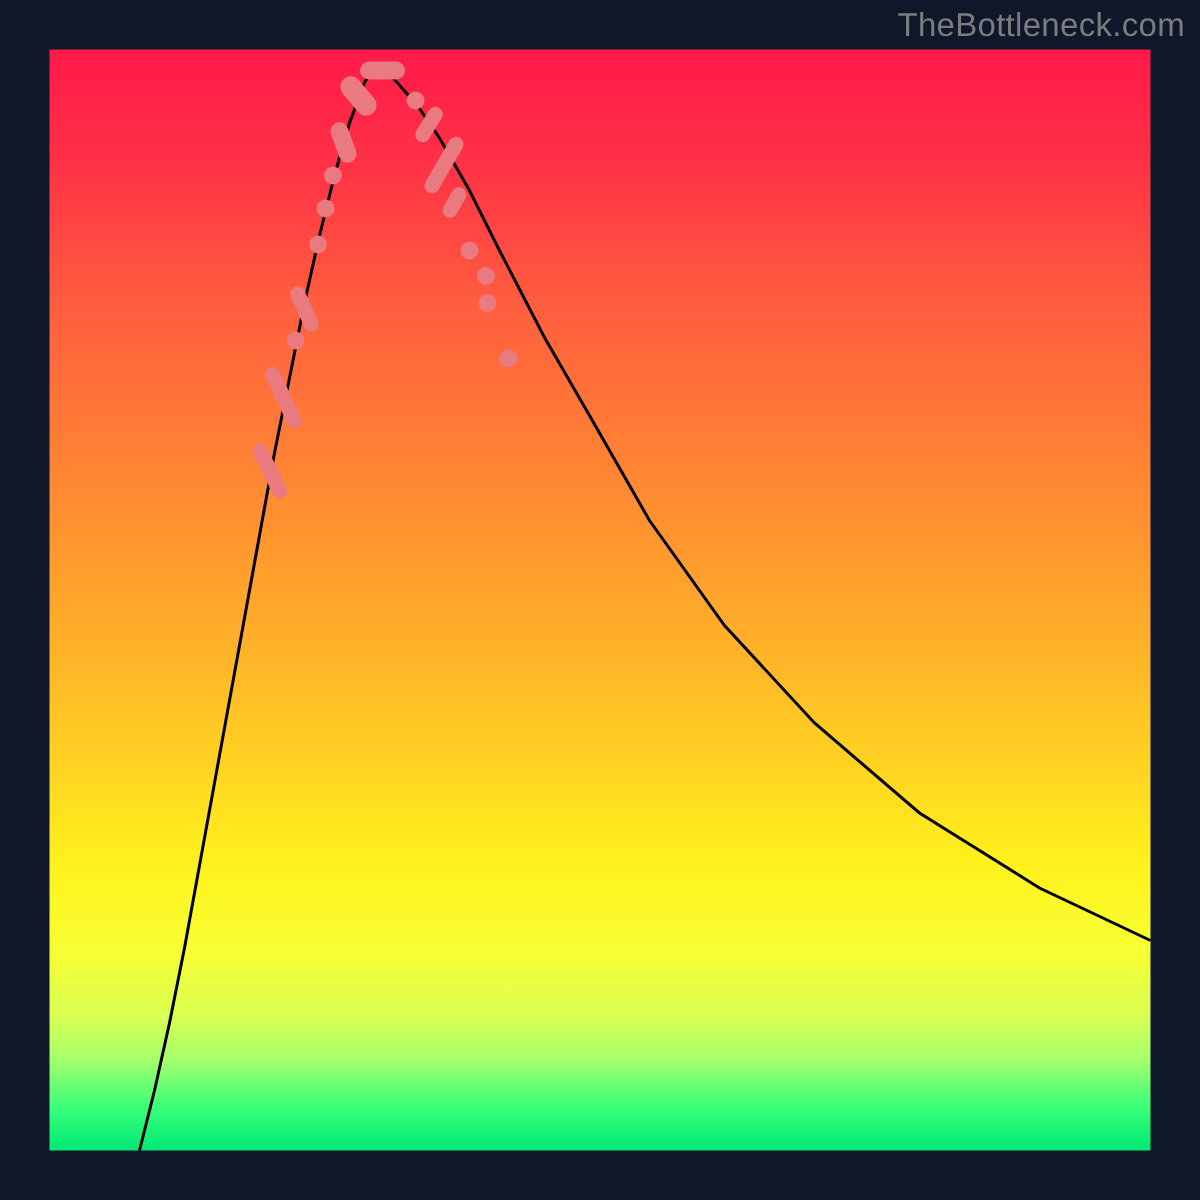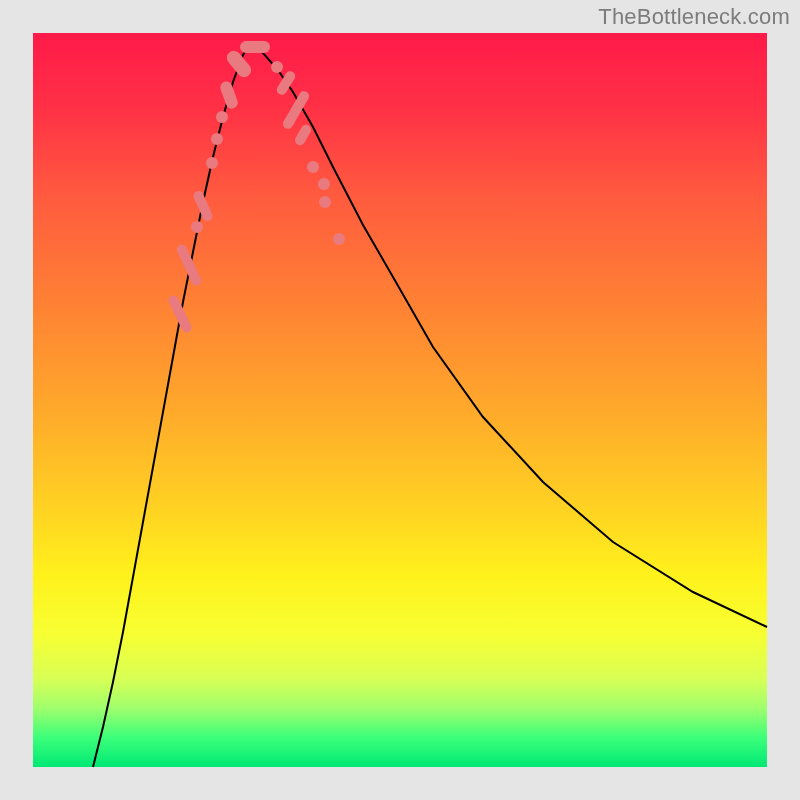--- a/index.html
+++ b/index.html
@@ -10,21 +10,21 @@
     overflow: hidden;
     background: #000;
     font-family: Arial, Helvetica, sans-serif;
   }
   .frame {
     position: absolute;
     left: 0;
     top: 0;
     width: 800px;
     height: 800px;
-    background: #e5e5e5;
+    background: #0f172a;
   }
   .plot-area {
     position: absolute;
     left: 33px;
     top: 33px;
     width: 734px;
     height: 734px;
     
     background: linear-gradient(
       to bottom,

